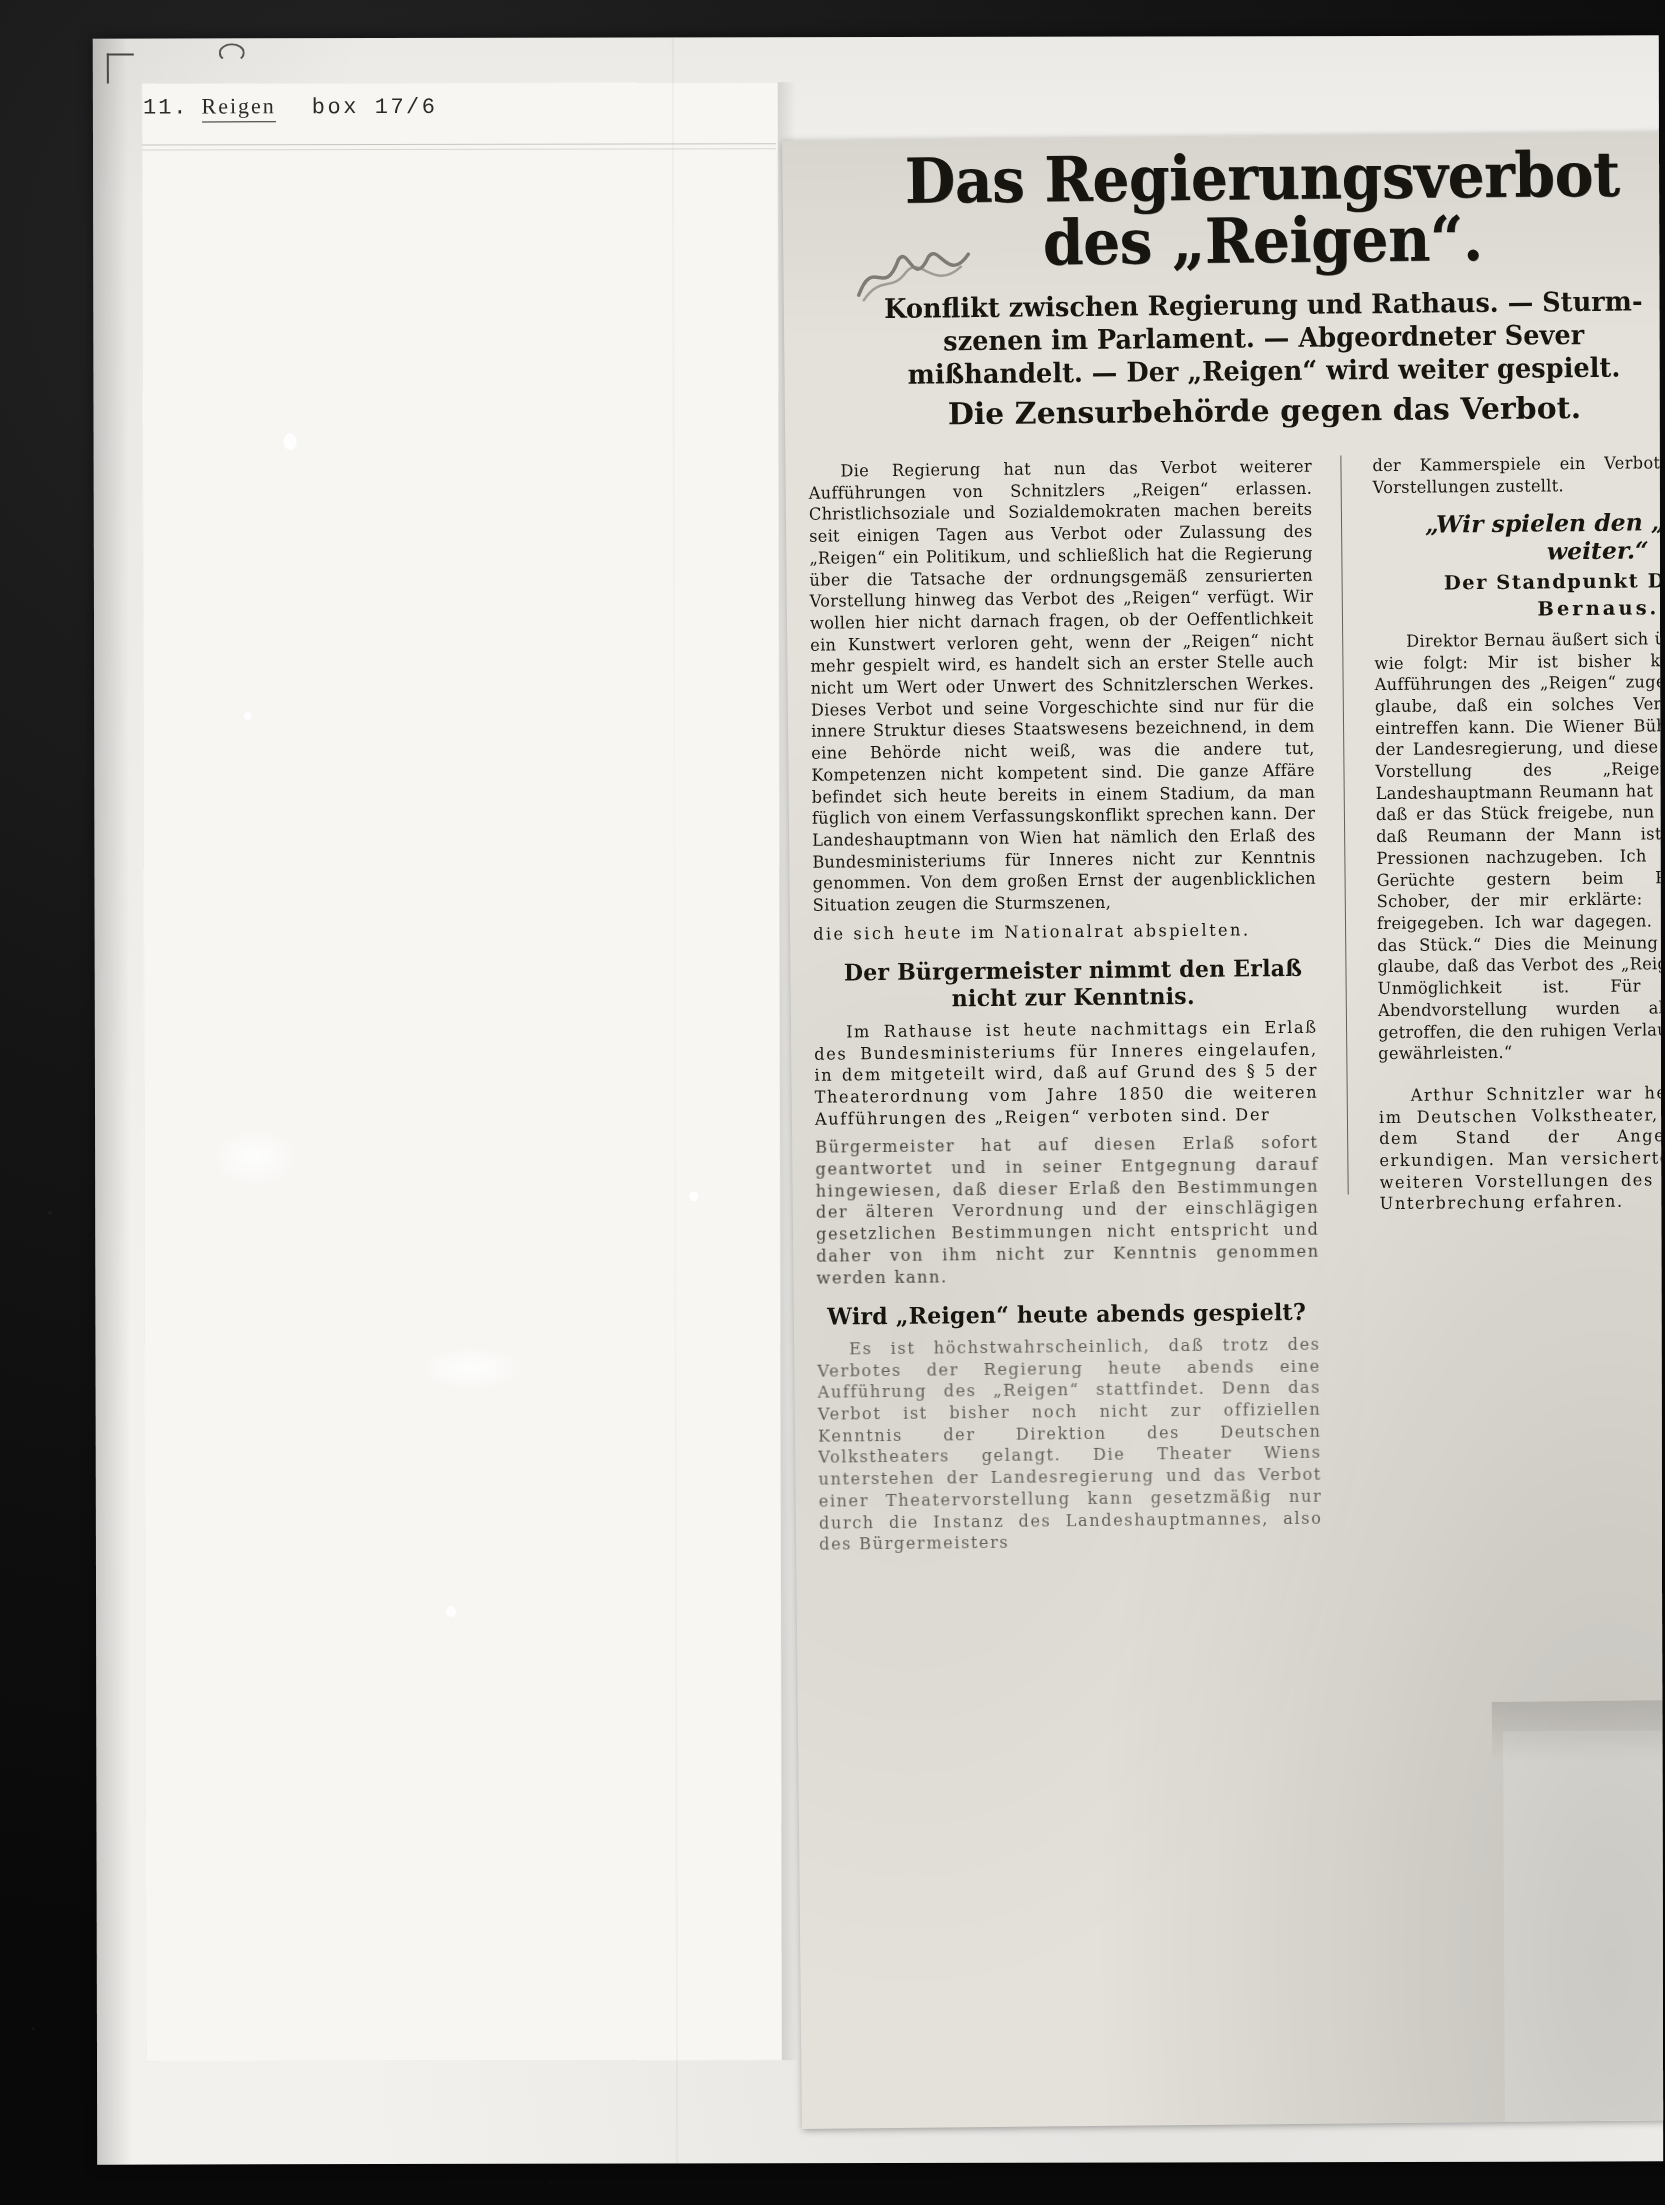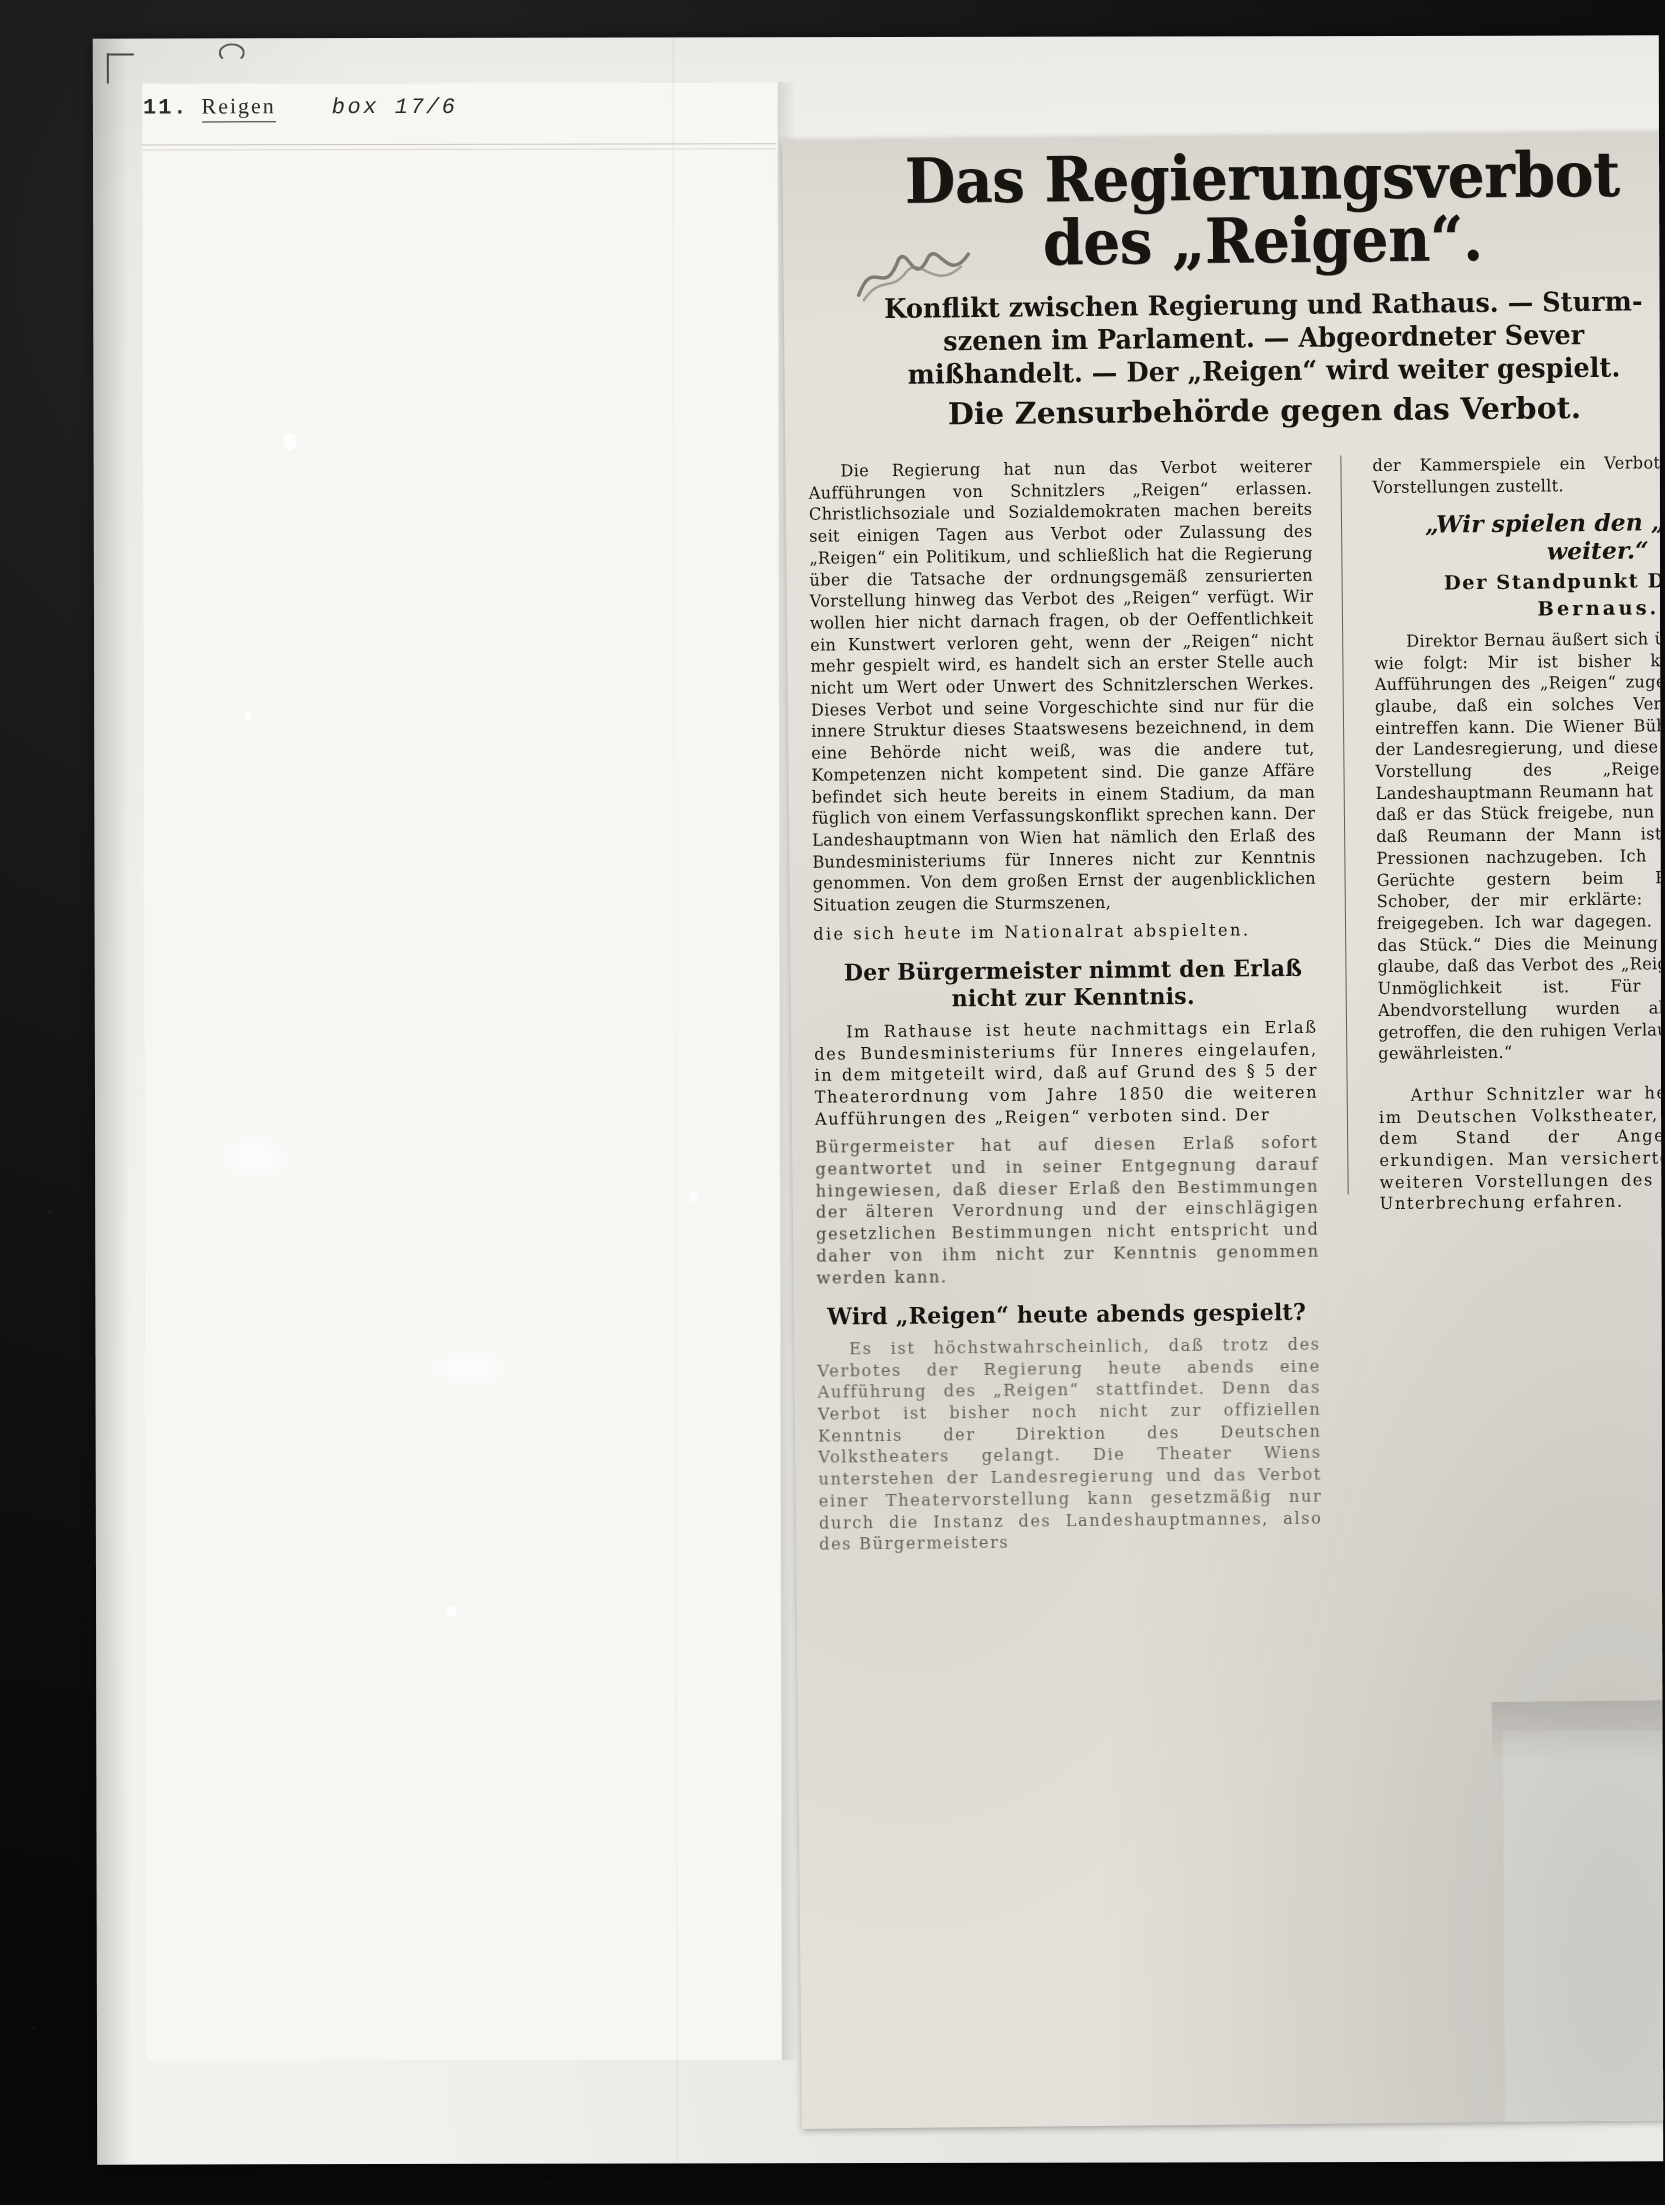--- a/index.html
+++ b/index.html
@@ -100,27 +100,27 @@
     width: 599px;
     height: 30px;
     display: flex;
     align-items: baseline;
     gap: 0;
     font-family: "Liberation Mono", monospace;
     font-size: 22px;
     letter-spacing: 2px;
     color: #2b2a28;
   }
-  .hdr-num { margin-right: 13px; font-weight: bold; }
+  .hdr-num { margin-right: 13px; }
   .hdr-title {
     border-bottom: 1.5px double #2b2a28;
     padding-bottom: 1.5px;
     font-family: Liberation Serif, serif;
   }
-  .hdr-box { margin-left: 56px; letter-spacing: 2.5px; font-style: italic; }
+  .hdr-box { margin-left: 36px; letter-spacing: 2.5px; }
 
   
   .header-rule {
     position: absolute;
     left: 49px; top: 106px;
     width: 634px; height: 1px;
     background: #c9c6c0;
   }
   .header-rule2 {
     position: absolute;

